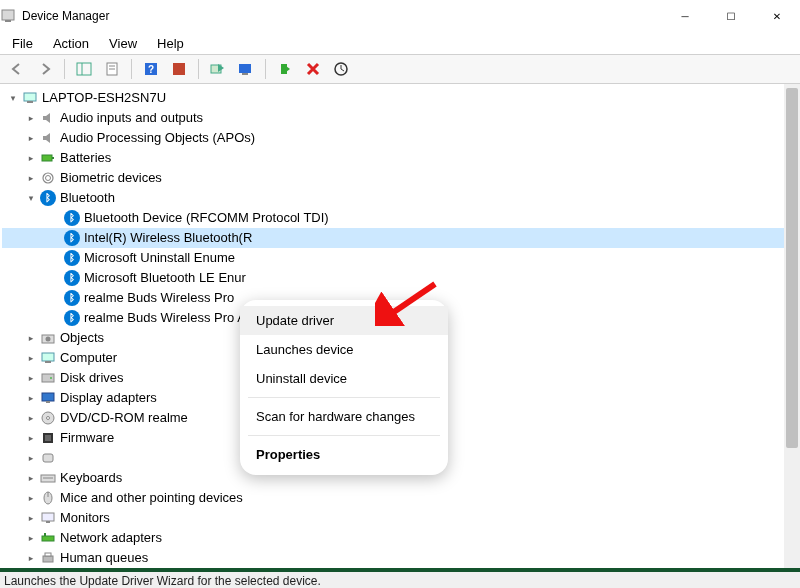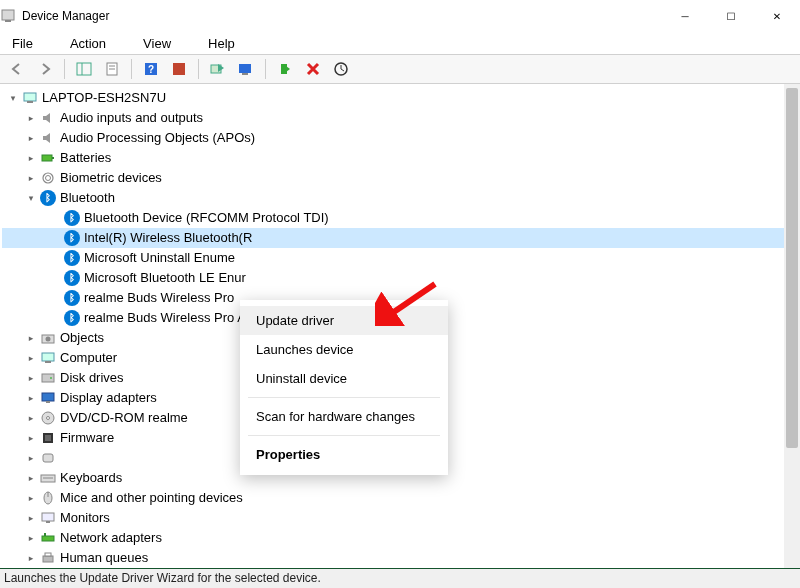--- a/index.html
+++ b/index.html
@@ -4,49 +4,49 @@
 <style>
 * { box-sizing: border-box; margin: 0; padding: 0; font-family: "Segoe UI", Tahoma, sans-serif; }
 body { width: 800px; height: 588px; background: #fff; overflow: hidden; position: relative; font-size: 13px; }
 
 .titlebar { height: 32px; display: flex; align-items: center; }
 .titlebar .app-icon { width: 16px; height: 16px; margin-right: 6px; }
 .titlebar .title { font-size: 12px; }
 .titlebar .win-controls { margin-left: auto; display: flex; }
 .titlebar .win-controls div { width: 46px; height: 32px; display: flex; align-items: center; justify-content: center; font-family: "Segoe UI Symbol"; font-size: 10px; }
 
-.menubar { height: 22px; display: flex; align-items: center; padding: 0 4px; gap: 21px; font-size: 13px; }
+.menubar { height: 22px; display: flex; align-items: center; padding: 0 4px; gap: 4px; font-size: 13px; }
 .menubar span { padding: 2px 8px; }
 
 .toolbar { height: 30px; border-top: 1px solid #d0d0d0; border-bottom: 1px solid #d0d0d0; background: #f7f7f7; display: flex; align-items: center; padding: 0 6px; gap: 6px; }
 .toolbar .btn { width: 22px; height: 22px; display: flex; align-items: center; justify-content: center; }
 .toolbar .sep { width: 1px; height: 20px; background: #ccc; margin: 0 2px; }
 
 .content { position: relative; height: 484px; overflow: hidden; }
 .tree { padding: 4px 0 4px 2px; font-size: 13px; line-height: 20px; }
 .tree-row { display: flex; align-items: center; height: 20px; white-space: nowrap; }
 .tree-row .exp { width: 14px; text-align: center; color: #666; font-size: 9px; font-family: "Segoe UI Symbol"; user-select: none; }
 .tree-row .ic { width: 16px; height: 16px; margin: 0 4px 0 2px; display: inline-flex; align-items: center; justify-content: center; }
 .tree-row.selected { background: #cce8ff; }
 .indent-0 { padding-left: 4px; }
 .indent-1 { padding-left: 22px; }
 .indent-2 { padding-left: 46px; }
 
 .scrollbar-v { position: absolute; right: 0; top: 0; width: 16px; height: 100%; background: #f0f0f0; }
 .scrollbar-v .thumb { position: absolute; left: 2px; right: 2px; top: 4px; height: 360px; background: #c0c0c0; border-radius: 2px; }
 
-.context-menu { position: absolute; left: 240px; top: 216px; width: 208px; background: #fff; box-shadow: 0 4px 16px rgba(0,0,0,0.25); border-radius: 0; padding: 6px 0; font-size: 13px; z-index: 10; }
+.context-menu { position: absolute; left: 240px; top: 216px; width: 208px; background: #fff; box-shadow: 0 4px 16px rgba(0,0,0,0.25); border-radius: 16px; padding: 6px 0; font-size: 13px; z-index: 10; }
 .context-menu .item { padding: 7px 16px; }
 .context-menu .item.hover { background: #f0f0f0; }
 .context-menu .item.bold { font-weight: 600; }
 .context-menu hr { border: none; border-top: 1px solid #e5e5e5; margin: 4px 8px; }
 
 .arrow { position: absolute; left: 375px; top: 196px; z-index: 20; pointer-events: none; }
 
-.statusbar { position: absolute; bottom: 0; left: 0; right: 0; height: 20px; background: #f0f0f0; border-top: 1px solid #14532d; font-size: 12px; padding: 2px 4px; color: #222; }
+.statusbar { position: absolute; bottom: 0; left: 0; right: 0; height: 20px; background: #f0f0f0; border-top: 4px solid #14532d; font-size: 12px; padding: 2px 4px; color: #222; }
 
 .ic-bt { border-radius: 50%; background: #0078d4; color: #fff; font-size: 10px; font-weight: bold; }
 </style>
 </head>
 <body>
 
 <div class="titlebar">
   <span class="app-icon">
     <svg width="16" height="16" viewBox="0 0 16 16">
         <rect x="2" y="2" width="12" height="10" fill="#d9d9d9" stroke="#888"></rect>

